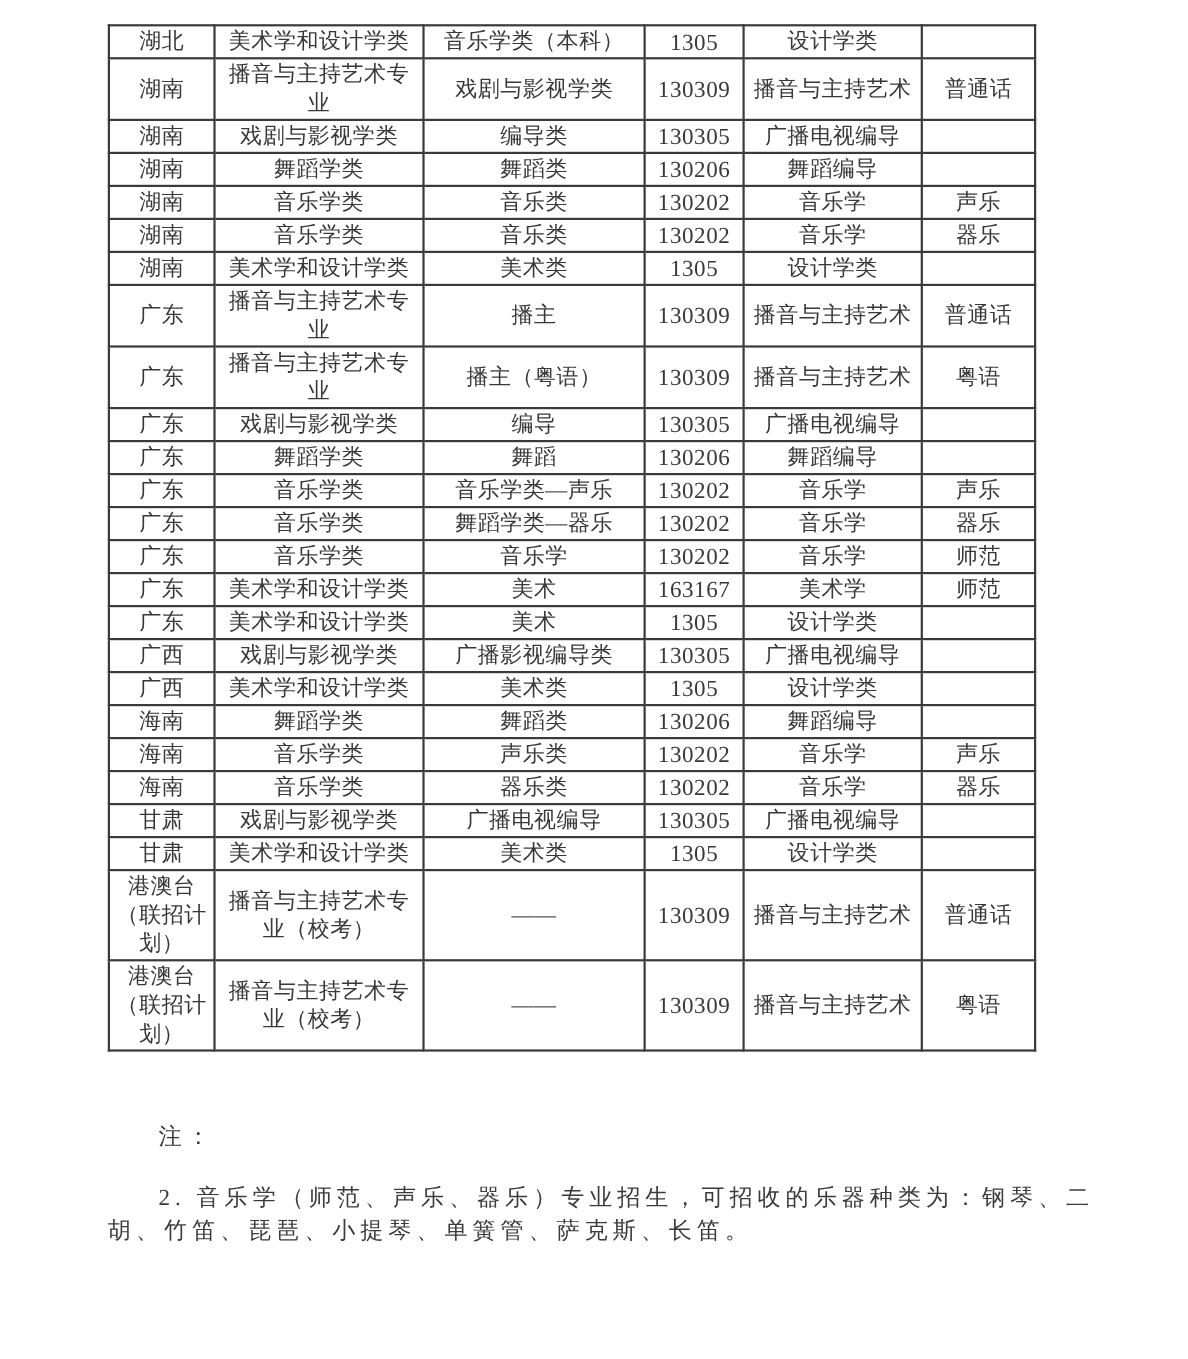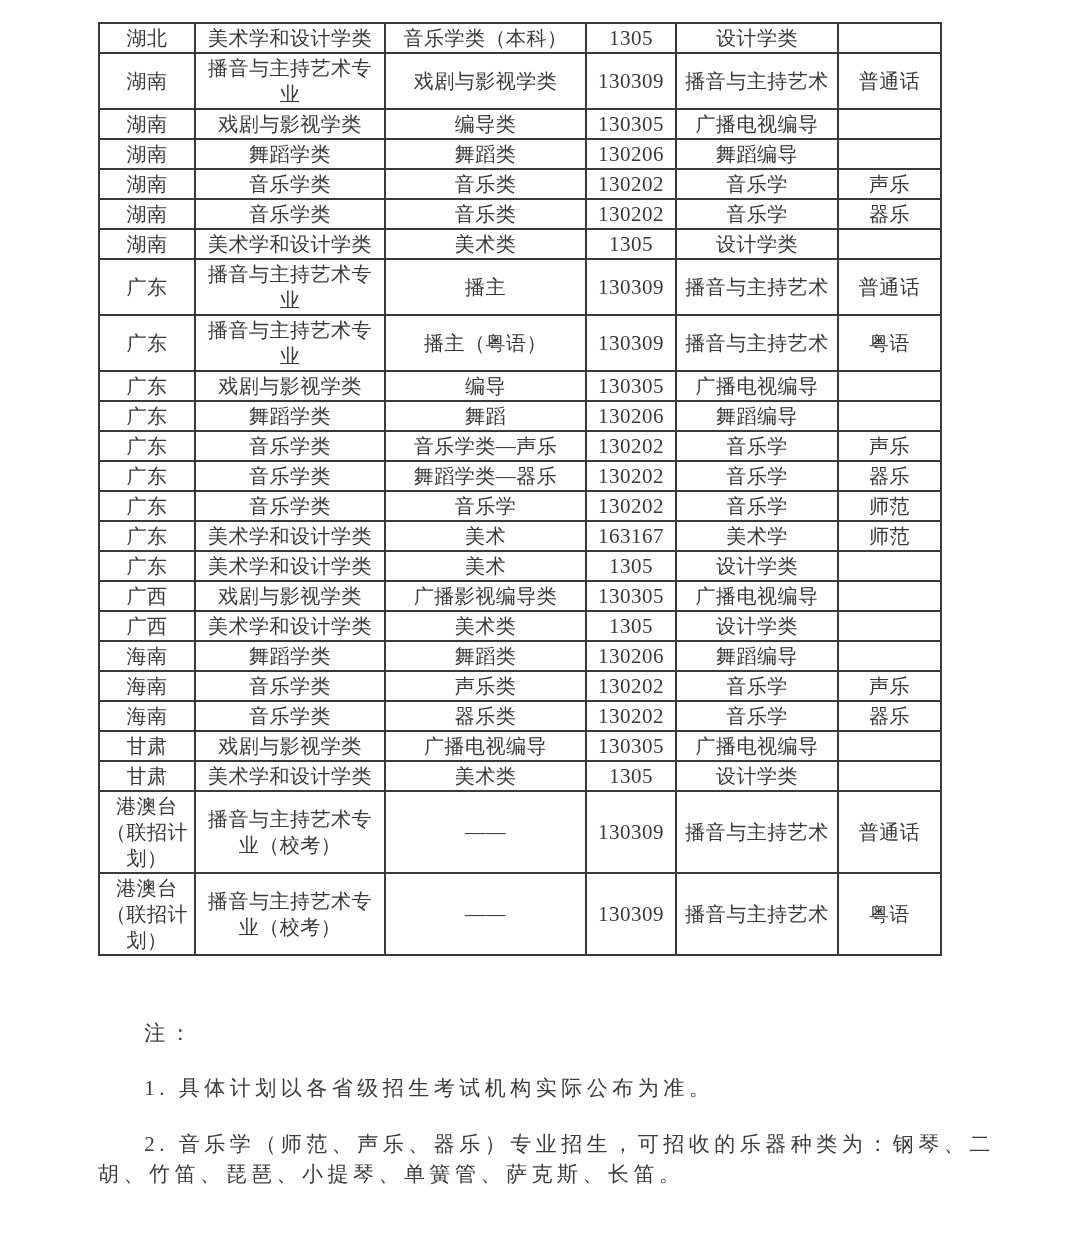--- a/index.html
+++ b/index.html
@@ -288,17 +288,16 @@
           <td>——</td>
           <td class="code">130309</td>
           <td>播音与主持艺术</td>
           <td>粤语</td>
         </tr>
       </tbody>
   </table>
 
   <div class="notes">
     <p class="note-label">注：</p>
-    <p class="note-item">1. 具体计划以各省级招生考试机构实际公布为准。</p>
     <p class="note-item">2. 音乐学（师范、声乐、器乐）专业招生，可招收的乐器种类为：钢琴、二胡、竹笛、琵琶、小提琴、单簧管、萨克斯、长笛。</p>
   </div>
 
 </div>
 
 </body></html>

